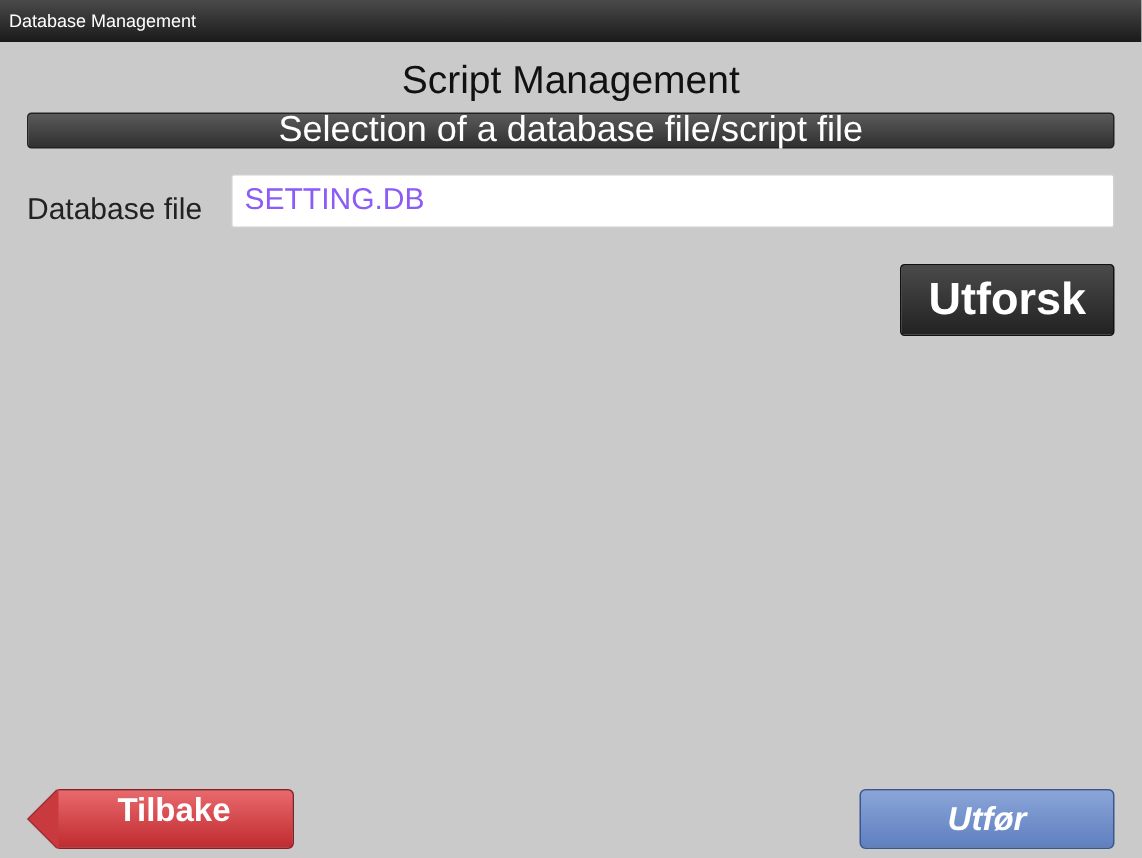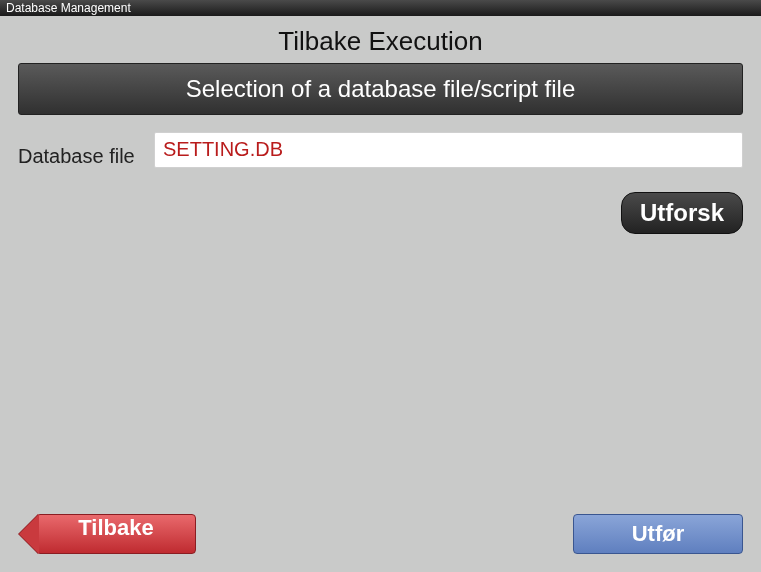--- a/index.html
+++ b/index.html
@@ -2,55 +2,55 @@
 <html><head>
   <meta charset="utf-8">
   <style>
     * { box-sizing: border-box; margin: 0; padding: 0; }
     body {
       width: 761px; height: 572px;
       background: #c9cac9; overflow: hidden;
       font-family: Arial, Helvetica, sans-serif;
     }
     .title-bar {
-      height: 16px;
+      height: 28px;
       background: linear-gradient(to bottom, #4a4a4a, #1a1a1a);
       color: #fff; font-size: 12px;
       padding: 0 6px; display: flex; align-items: center;
     }
     .content {
       width: 100%; height: calc(100% - 20px);
       display: flex; flex-direction: column;
       position: relative;
     }
     .page-title {
       text-align: center; font-size: 26px;
       padding: 10px 0 6px 0; color: #111;
     }
     .section-bar {
-      margin: 0 18px; height: 52px;
+      margin: 0 18px; height: 24px;
       background: linear-gradient(to bottom, #5a5a5a, #303030);
       border: 1px solid #222; border-radius: 3px;
       color: #fff; font-size: 24px;
       display: flex; align-items: center; justify-content: center;
     }
     .form-area { margin: 16px 18px 0 18px; }
     .row { display: flex; align-items: center; margin-bottom: 12px; }
     .label { width: 136px; font-size: 20px; color: #222; margin-top: 14px; }
     .field {
       flex: 1; height: 36px; background: #fff;
       border: 1px solid #d0d0d0; border-radius: 2px;
-      font-size: 20px; padding: 4px 8px; color: #b91c1c;
+      font-size: 20px; padding: 4px 8px; color: #8b5cf6;
       outline: none; font-family: inherit;
     }
     .browse-row { display: flex; justify-content: flex-end; margin-top: 2px; }
     .btn-dark {
       background: linear-gradient(to bottom, #4a4a4a, #222);
-      color: #fff; border: 1px solid #111; border-radius: 14px;
-      font-size: 24px; font-weight: bold;
+      color: #fff; border: 1px solid #111; border-radius: 3px;
+      font-size: 30px; font-weight: bold;
       padding: 6px 18px; cursor: pointer;
     }
     .bottom-bar {
       position: absolute; left: 0; right: 0; bottom: 0;
       height: 58px;
       display: flex; justify-content: space-between; align-items: center;
       padding: 0 18px 10px 28px;
     }
     .back-btn {
       position: relative;
@@ -70,31 +70,32 @@
       border-right: 20px solid #c93a3e;
       filter: drop-shadow(-1px 0 0 #8a1d22);
     }
     .exec-btn {
       width: 170px; height: 40px;
       background: linear-gradient(to bottom, #8aa5d8, #5f7fbf);
       border: 1px solid #3a5690; border-radius: 4px;
       color: #fff; font-size: 22px; font-weight: bold;
       display: flex; align-items: center; justify-content: center;
       cursor: pointer;
+      font-style: italic;
     }
   </style>
 </head>
 <body>
 
 <div class="title-bar">
   <span>Database Management</span>
 </div>
 
 <div class="content">
-  <div class="page-title">Tilbake Execution</div>
+  <div class="page-title">Script Management</div>
   <div class="section-bar">Selection of a database file/script file</div>
 
   <div class="form-area">
     <div class="row">
       <div class="label">Database file</div>
       <input class="field" type="text" value="SETTING.DB" style="">
     </div>
     <div class="row">
     </div>
     <div class="browse-row">

